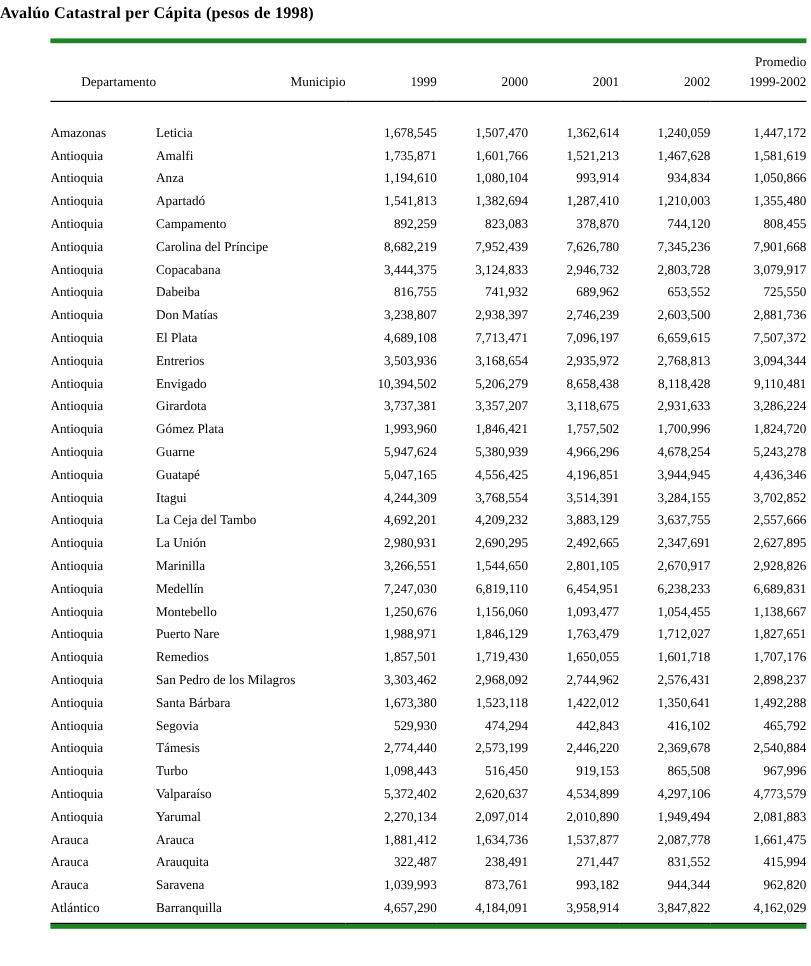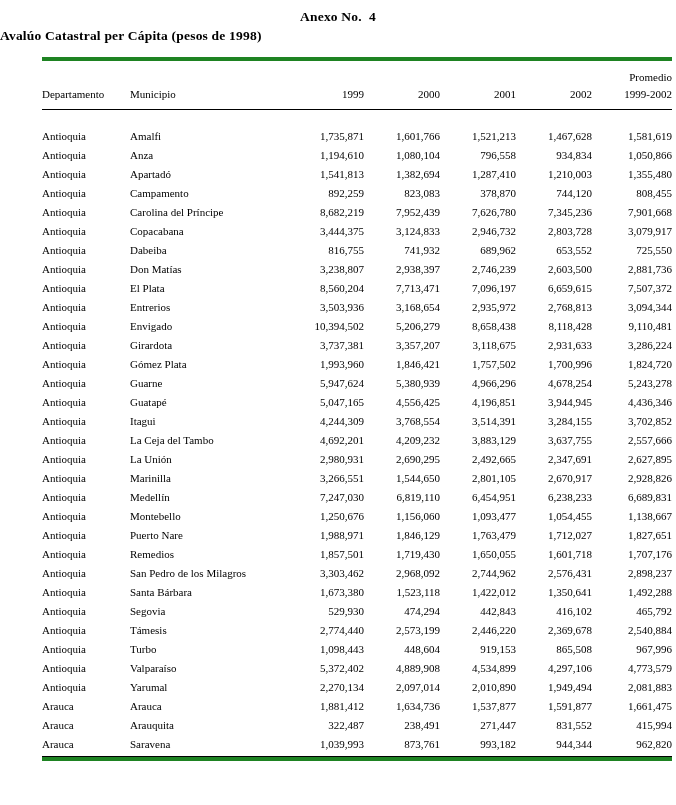--- a/index.html
+++ b/index.html
@@ -60,36 +60,36 @@
     overflow: hidden;
   }
   thead tr.h1 td {
     padding-top: 8px;
     line-height: 17px;
   }
   thead tr.h2 th {
     line-height: 17px;
     padding-bottom: 6px;
     border-bottom: 1px solid #000000;
+    text-align: right;
   }
   .left  { text-align: left; }
   .num   { text-align: right; }
   tbody td {
     line-height: 19px;
     height: 19px;
   }
   tbody tr:first-child td { padding-top: 17px; }
   tbody tr:last-child td  { padding-bottom: 2px; }
   table { border-bottom: 1px solid #000000; }
 </style>
 </head>
 <body>
 
 <div class="page">
-  <div class="title">Anexo No.  4</div>
   <div class="subtitle">Avalúo Catastral per Cápita (pesos de 1998)</div>
 
   <div class="table-wrap">
     <div class="green-bar" style="background: rgb(30, 131, 34);"></div>
     <table>
       <colgroup>
         <col class="c-dep">
           <col class="c-mun">
         <col class="c-y">
           <col class="c-y">
@@ -107,34 +107,43 @@
           <th class="left">Municipio</th>
           <th class="num">1999</th>
           <th class="num">2000</th>
           <th class="num">2001</th>
           <th class="num">2002</th>
           <th class="num">1999-2002</th>
         </tr>
       </thead>
       <tbody>
           <tr>
+            <td class="left">Amazonas</td>
+            <td class="left">Leticia</td>
+            <td class="num">1,678,545</td>
+            <td class="num">1,507,470</td>
+            <td class="num">1,362,614</td>
+            <td class="num">1,240,059</td>
+            <td class="num">1,447,172</td>
+          </tr>
+          <tr>
             <td class="left">Antioquia</td>
             <td class="left">Amalfi</td>
             <td class="num">1,735,871</td>
             <td class="num">1,601,766</td>
             <td class="num">1,521,213</td>
             <td class="num">1,467,628</td>
             <td class="num">1,581,619</td>
           </tr>
           <tr>
             <td class="left">Antioquia</td>
             <td class="left">Anza</td>
             <td class="num">1,194,610</td>
             <td class="num">1,080,104</td>
-            <td class="num">796,558</td>
+            <td class="num">993,914</td>
             <td class="num">934,834</td>
             <td class="num">1,050,866</td>
           </tr>
           <tr>
             <td class="left">Antioquia</td>
             <td class="left">Apartadó</td>
             <td class="num">1,541,813</td>
             <td class="num">1,382,694</td>
             <td class="num">1,287,410</td>
             <td class="num">1,210,003</td>
@@ -181,21 +190,21 @@
             <td class="left">Don Matías</td>
             <td class="num">3,238,807</td>
             <td class="num">2,938,397</td>
             <td class="num">2,746,239</td>
             <td class="num">2,603,500</td>
             <td class="num">2,881,736</td>
           </tr>
           <tr>
             <td class="left">Antioquia</td>
             <td class="left">El Plata</td>
-            <td class="num">8,560,204</td>
+            <td class="num">4,689,108</td>
             <td class="num">7,713,471</td>
             <td class="num">7,096,197</td>
             <td class="num">6,659,615</td>
             <td class="num">7,507,372</td>
           </tr>
           <tr>
             <td class="left">Antioquia</td>
             <td class="left">Entrerios</td>
             <td class="num">3,503,936</td>
             <td class="num">3,168,654</td>
@@ -353,67 +362,76 @@
             <td class="num">2,774,440</td>
             <td class="num">2,573,199</td>
             <td class="num">2,446,220</td>
             <td class="num">2,369,678</td>
             <td class="num">2,540,884</td>
           </tr>
           <tr>
             <td class="left">Antioquia</td>
             <td class="left">Turbo</td>
             <td class="num">1,098,443</td>
-            <td class="num">448,604</td>
+            <td class="num">516,450</td>
             <td class="num">919,153</td>
             <td class="num">865,508</td>
             <td class="num">967,996</td>
           </tr>
           <tr>
             <td class="left">Antioquia</td>
             <td class="left">Valparaíso</td>
             <td class="num">5,372,402</td>
-            <td class="num">4,889,908</td>
+            <td class="num">2,620,637</td>
             <td class="num">4,534,899</td>
             <td class="num">4,297,106</td>
             <td class="num">4,773,579</td>
           </tr>
           <tr>
             <td class="left">Antioquia</td>
             <td class="left">Yarumal</td>
             <td class="num">2,270,134</td>
             <td class="num">2,097,014</td>
             <td class="num">2,010,890</td>
             <td class="num">1,949,494</td>
             <td class="num">2,081,883</td>
           </tr>
           <tr>
             <td class="left">Arauca</td>
             <td class="left">Arauca</td>
             <td class="num">1,881,412</td>
             <td class="num">1,634,736</td>
             <td class="num">1,537,877</td>
-            <td class="num">1,591,877</td>
+            <td class="num">2,087,778</td>
             <td class="num">1,661,475</td>
           </tr>
           <tr>
             <td class="left">Arauca</td>
             <td class="left">Arauquita</td>
             <td class="num">322,487</td>
             <td class="num">238,491</td>
             <td class="num">271,447</td>
             <td class="num">831,552</td>
             <td class="num">415,994</td>
           </tr>
           <tr>
             <td class="left">Arauca</td>
             <td class="left">Saravena</td>
             <td class="num">1,039,993</td>
             <td class="num">873,761</td>
             <td class="num">993,182</td>
             <td class="num">944,344</td>
             <td class="num">962,820</td>
           </tr>
+          <tr>
+            <td class="left">Atlántico</td>
+            <td class="left">Barranquilla</td>
+            <td class="num">4,657,290</td>
+            <td class="num">4,184,091</td>
+            <td class="num">3,958,914</td>
+            <td class="num">3,847,822</td>
+            <td class="num">4,162,029</td>
+          </tr>
         </tbody>
     </table>
     <div class="green-bar" style="background: rgb(30, 131, 34);"></div>
   </div>
 </div>
 
 </body></html>

